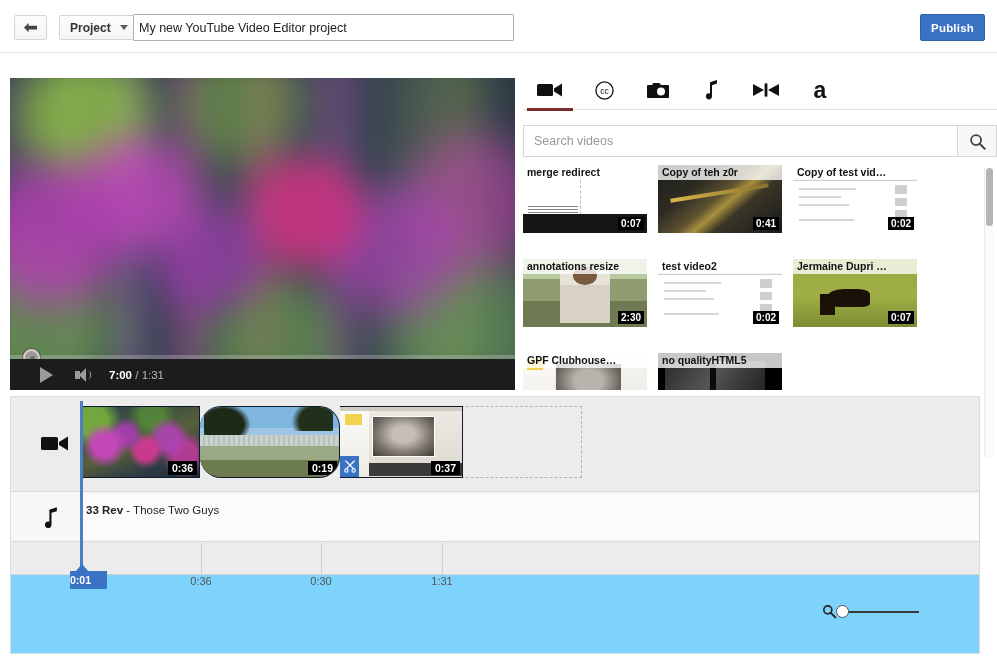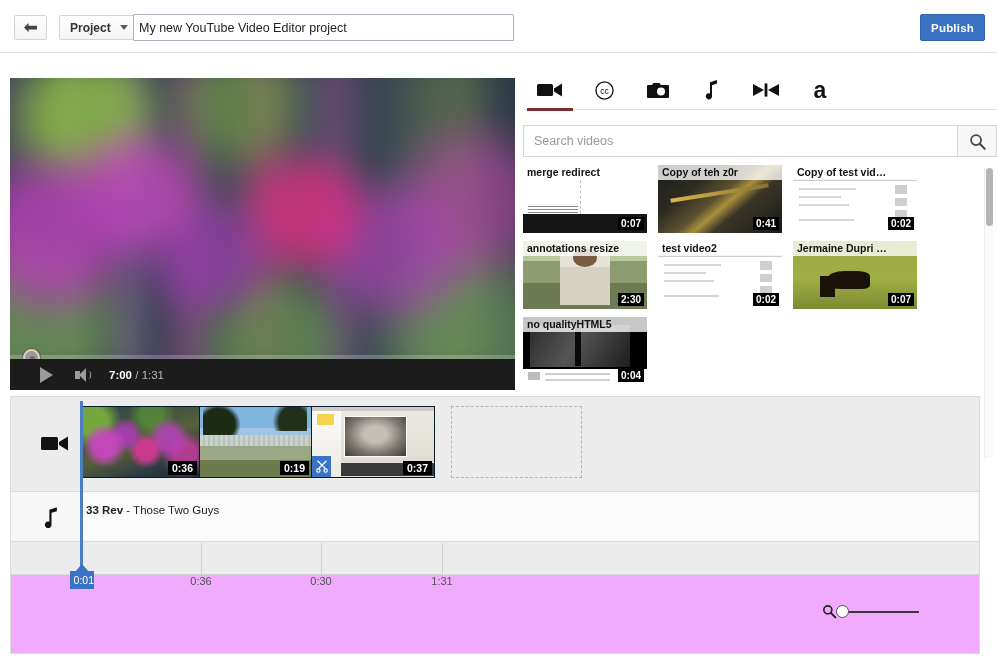--- a/index.html
+++ b/index.html
@@ -110,21 +110,21 @@
   .searchrow { position:absolute; left:8px; top:55px; width:474px; height:32px; display:flex; }
   .search-input {
     flex:1; height:32px; border:1px solid #d5d5d5; border-right:none;
     padding:0 10px; font-size:12.5px; color:#333; outline:none;
     font-family:"Liberation Sans", sans-serif; background:#fff;
   }
   .search-input::placeholder { color:#999; }
   .search-btn { width:40px; height:32px; border:1px solid #d5d5d5; background:#f7f7f7; display:flex;align-items:center;justify-content:center;cursor:pointer;}
 
   .grid { position:absolute; left:8px; top:95px; width:468px; height:225px; display:flex; flex-wrap:wrap; gap:0 11px; align-content:flex-start; overflow:hidden;}
-  .thumb { position:relative; width:124px; height:68px; margin-bottom:8px; overflow:hidden; cursor:pointer; background:#15803d;}
+  .thumb { position:relative; width:124px; height:68px; margin-bottom:26px; overflow:hidden; cursor:pointer; background:#15803d;}
   .thumb-img { position:absolute; inset:0; }
   .thumb-title {
     position:absolute; left:0; top:0; right:0; height:15px;
     background:rgba(255,255,255,.78); color:#111; font-size:10.5px; font-weight:bold;
     padding:1px 4px; white-space:nowrap; overflow:hidden;
     line-height:13px;
   }
   .thumb-dur {
     position:absolute; right:3px; bottom:3px; background:#000; color:#fff;
     font-size:10px; font-weight:bold; padding:1px 3px; line-height:11px;
@@ -161,21 +161,21 @@
   .art-noq{background:#000;}
   .art-noq .inner{position:absolute;left:6%;top:12%;width:80%;height:62%;background:linear-gradient(120deg,#2c2c2c,#555 45%,#1d1d1d);}
   .art-noq .rail{position:absolute;left:42%;top:14%;width:5%;height:58%;background:#0b0b0b;}
   .art-noq .foot{position:absolute;left:0;bottom:0;right:0;height:24%;background:#fff;}
   .art-noq .foot::before{content:"";position:absolute;left:4%;top:22%;width:10%;height:50%;background:#bdbdbd;}
   .art-noq .foot::after{content:"";position:absolute;left:18%;top:28%;width:52%;height:2px;background:#cfcfcf;box-shadow:0 6px 0 #cfcfcf;}
 
   
   .timeline {
     position:absolute; left:10px; top:396px; width:970px; height:258px;
-    background:#f0abfc; border:1px solid #dcdcdc;
+    background:#7dd3fc; border:1px solid #dcdcdc;
   }
   .tl-row-video { position:absolute; left:0; top:0; width:968px; height:95px; background:#ececec; border-bottom:1px solid #dbdbdb;}
   .tl-row-audio { position:absolute; left:0; top:95px; width:968px; height:50px; background:#f7f7f7; border-bottom:1px solid #dbdbdb;}
   .tl-row-blank { position:absolute; left:0; top:145px; width:968px; height:33px; background:#ececec; border-bottom:1px solid #dbdbdb;}
   .tl-icon-video { position:absolute; left:30px; top:38px; }
   .tl-icon-audio { position:absolute; left:33px; top:110px; font-size:24px; color:#111; line-height:1;}
 
   .clips { position:absolute; left:69px; top:9px; height:72px; display:flex;}
   .clip { position:relative; height:72px; overflow:hidden; border:1px solid #0b1b2b; border-left:none; cursor:pointer;}
   .clip:first-child { border-left:1px solid #0b1b2b; }
@@ -207,23 +207,23 @@
   .audio-clip { position:absolute; left:70px; top:97px; width:897px; height:46px; background:#fbfbfb; }
   .audio-label { position:absolute; left:86px; top:504px; font-size:11.5px; color:#222;}
   .audio-label b { font-weight:bold; }
 
   .tl-ruler { position:absolute; left:0; top:178px; width:968px; height:33px;}
   .tick { position:absolute; top:-32px; width:1px; height:32px; background:#d0d0d0;}
   .tick-lbl { position:absolute; top:0; font-size:11px; color:#555; transform:translateX(-50%); white-space:nowrap;}
 
   .playhead-line { position:absolute; left:69px; top:4px; width:3px; height:174px; background:#4a7fc1;}
   .playhead-flag {
-    position:absolute; left:59px; top:174px; width:24px; height:18px;
-    background:#3b73c4; color:#fff; font-size:10.5px; font-weight:normal;
-    display:flex; align-items:center; justify-content:flex-end; cursor:pointer;
+    position:absolute; left:59px; top:174px; width:37px; height:18px;
+    background:#3b73c4; color:#fff; font-size:10.5px; font-weight:bold;
+    display:flex; align-items:center; justify-content:flex-start; cursor:pointer;
   }
   .playhead-tip { position:absolute; left:63.5px; top:167px; width:0;height:0;border-left:7px solid transparent;border-right:7px solid transparent;border-bottom:8px solid #3b73c4;}
 
   .zoom-ctl { position:absolute; right:60px; bottom:34px; display:flex; align-items:center; gap:6px;}
   .zoom-track { position:relative; width:76px; height:2px; background:#3a3a3a;}
   .zoom-knob { position:absolute; left:-7px; top:-6px; width:13px; height:13px; border-radius:50%; background:#fff; border:1.5px solid #555; cursor:pointer;}
 </style>
 </head>
 <body>
 
@@ -361,20 +361,30 @@
         </div>
         <div class="thumb">
           <div class="thumb-img art-horse">
             <div class="h"></div>
             <div class="h2"></div>
           </div>
           <div class="thumb-title">Jermaine Dupri …</div>
           <div class="thumb-dur">0:07</div>
         </div>
         <div class="thumb">
+          <div class="thumb-img art-gpf">
+            <div class="sideL"></div>
+            <div class="post"></div>
+            <div class="vid"></div>
+            <div class="strip"></div>
+          </div>
+          <div class="thumb-title">GPF Clubhouse…</div>
+          <div class="thumb-dur">1:00</div>
+        </div>
+        <div class="thumb">
           <div class="thumb-img art-noq">
             <div class="inner"></div>
             <div class="rail"></div>
             <div class="foot"></div>
           </div>
           <div class="thumb-title">no qualityHTML5</div>
           <div class="thumb-dur">0:04</div>
         </div>
       </div>
 
@@ -398,21 +408,21 @@
       <svg width="15" height="22" viewBox="0 0 14 20">
         <path d="M12 0 L5 2.2 L5 13.4 A3.1 3.1 0 1 0 7 16.2 L7 5.2 L12 3.6 Z" fill="#111"></path>
       </svg>
     </div>
 
     <div class="dropzone"></div>
     <div class="clips" id="timeline-clips">
         <div class="clip clip-flowers" style="width: 120px;">
           <div class="clip-dur">0:36</div>
         </div>
-        <div class="clip clip-city" style="width: 112px;">
+        <div class="clip clip-city" style="width: 140px; border-radius: 21px;">
           <div class="tree"></div>
           <div class="tree2"></div>
           <div class="sky"></div>
           <div class="clip-dur">0:19</div>
         </div>
         <div class="clip clip-screen" style="width: 123px;">
           <div class="sideL"></div>
           <div class="top"></div>
           <div class="post"></div>
           <div class="vid"></div>

